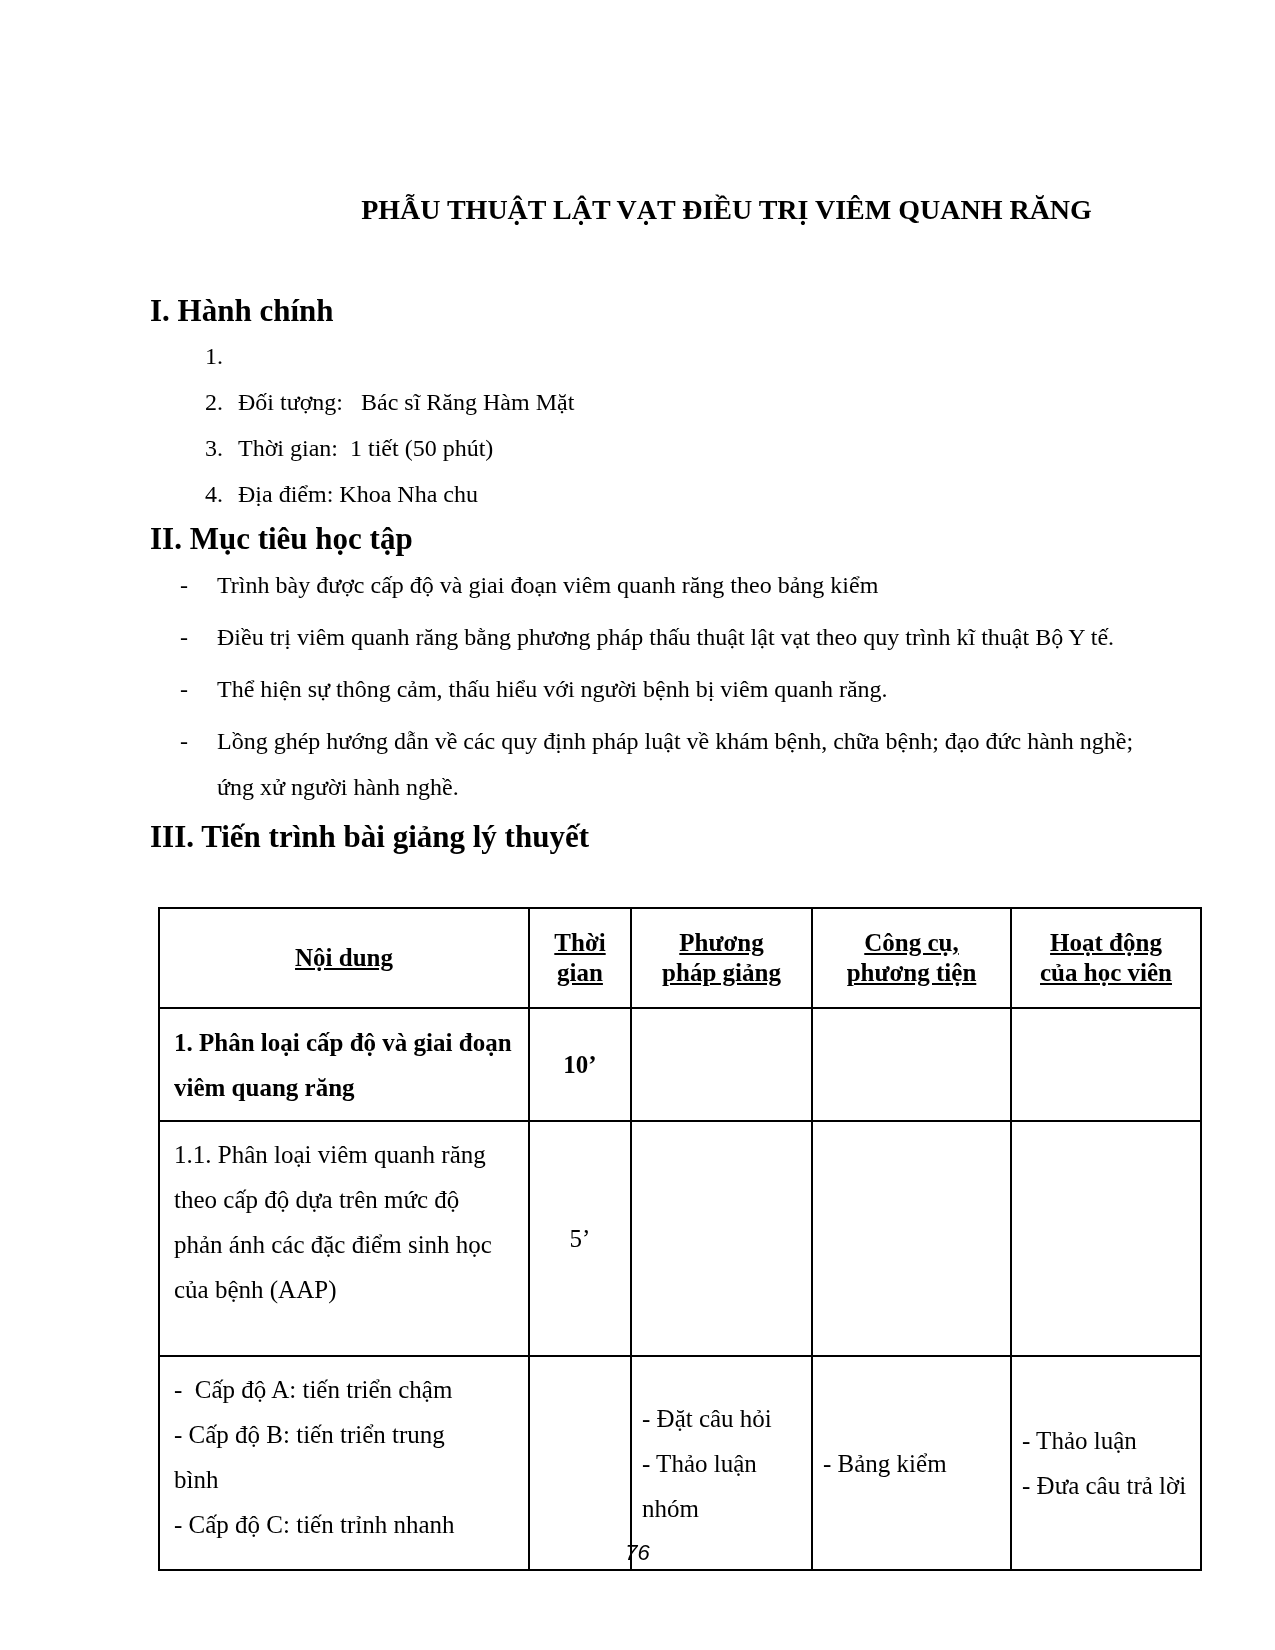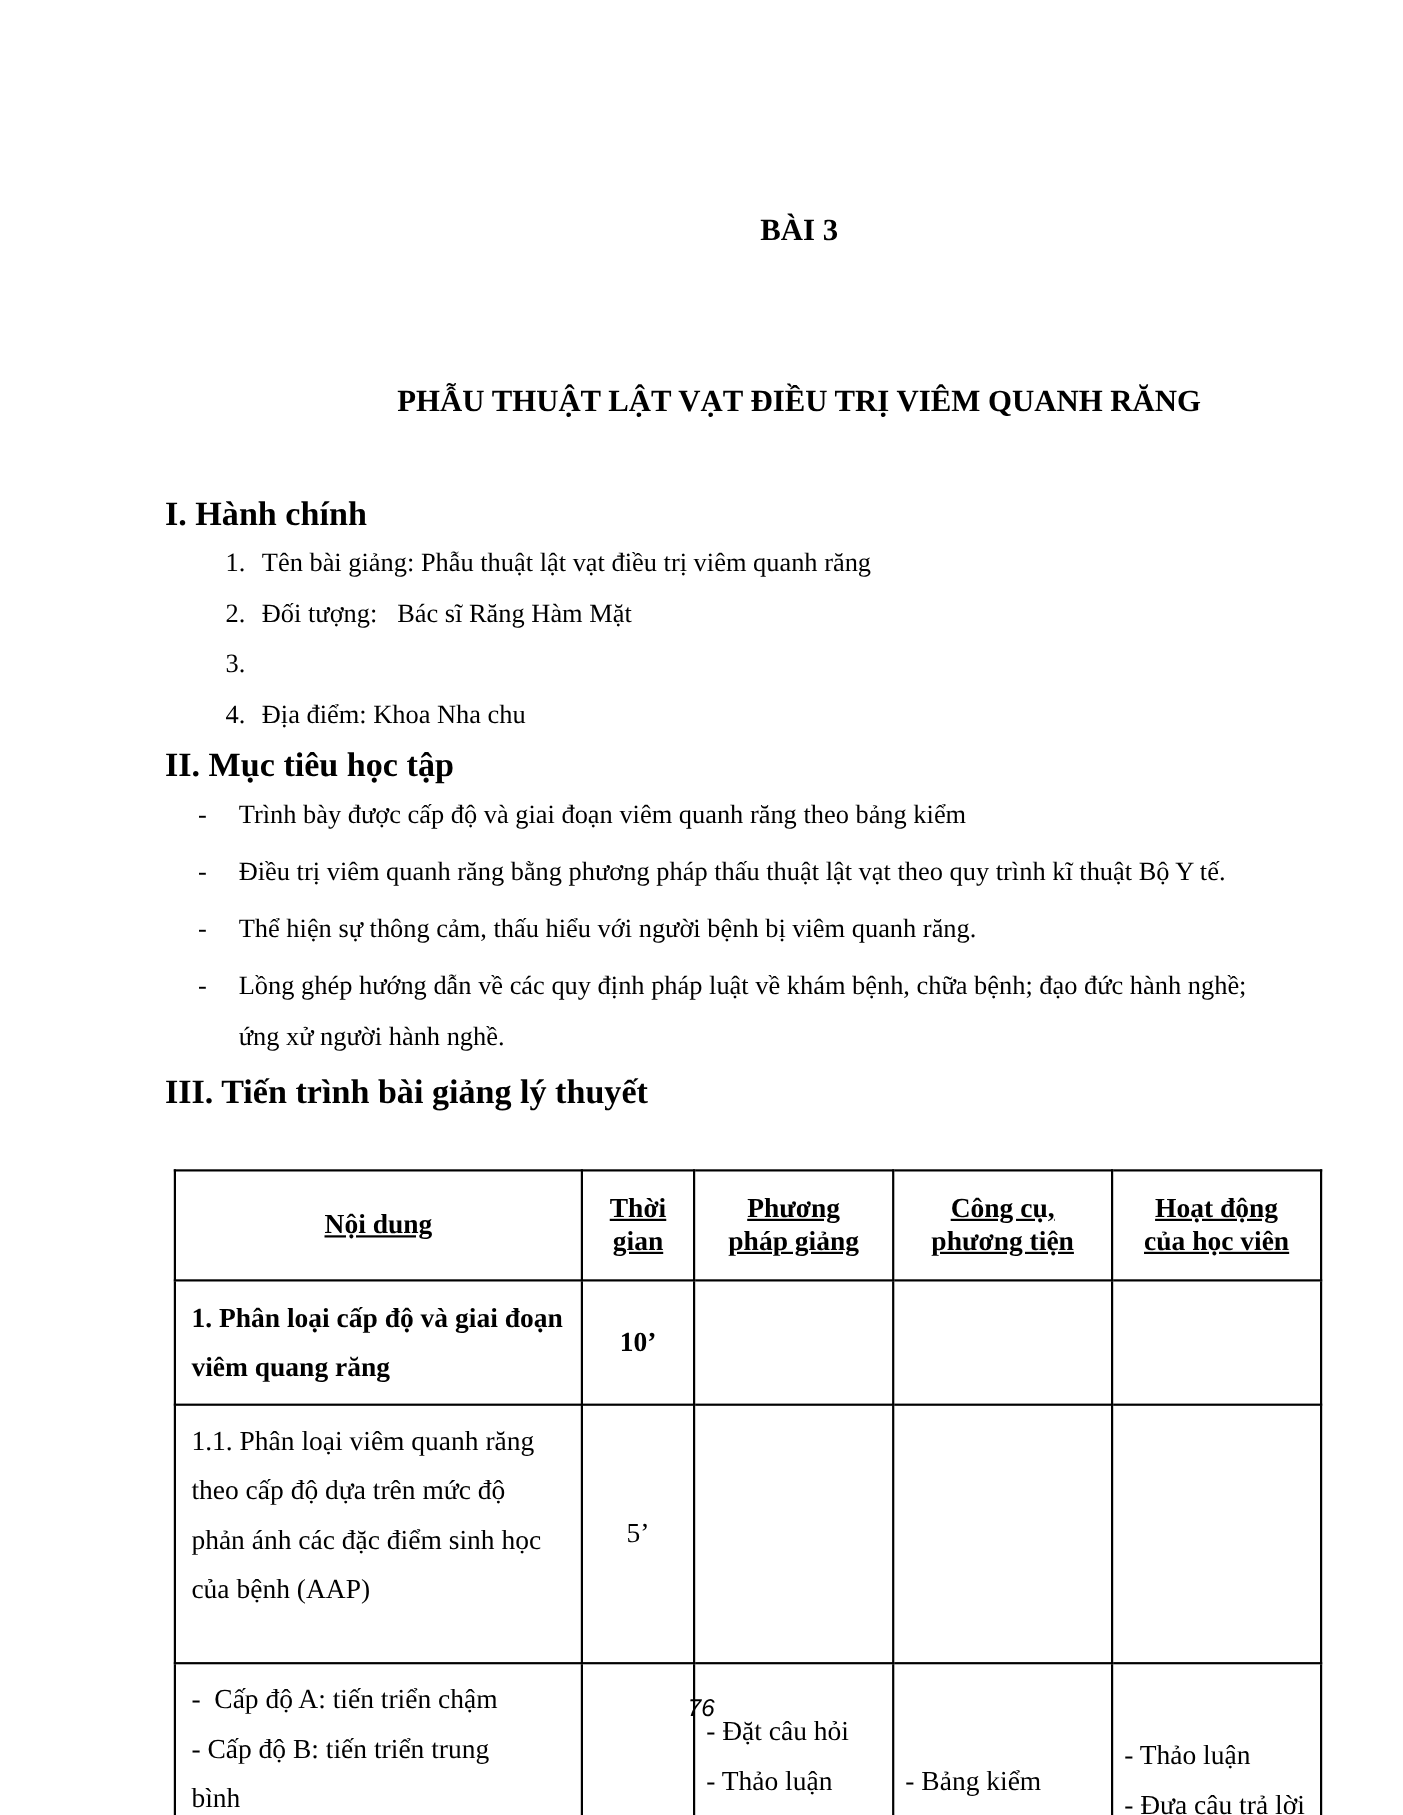--- a/index.html
+++ b/index.html
@@ -88,37 +88,36 @@
     text-align:center;
     font-size:22px;
     font-family:"Liberation Sans","DejaVu Sans",sans-serif;
     font-style:italic;
   }
 </style>
 </head>
 <body>
 
 <div class="titles">
-  <div>BÀI 3</div>
   <div>PHẪU THUẬT LẬT VẠT ĐIỀU TRỊ VIÊM QUANH RĂNG</div>
 </div>
 
 <div class="sec-heading s1">I. Hành chính</div>
 
 <div class="num-list">
   <div class="num-item">
     <span class="num">1.</span>
-    <span class="txt">Tên bài giảng: Phẫu thuật lật vạt điều trị viêm quanh răng</span>
   </div>
   <div class="num-item">
     <span class="num">2.</span>
     <span class="txt">Đối tượng:   Bác sĩ Răng Hàm Mặt</span>
   </div>
   <div class="num-item">
     <span class="num">3.</span>
+    <span class="txt">Thời gian:  1 tiết (50 phút)</span>
   </div>
   <div class="num-item">
     <span class="num">4.</span>
     <span class="txt">Địa điểm: Khoa Nha chu</span>
   </div>
 </div>
 
 <div class="sec-heading s2">II. Mục tiêu học tập</div>
 
 <div class="dash-list">

